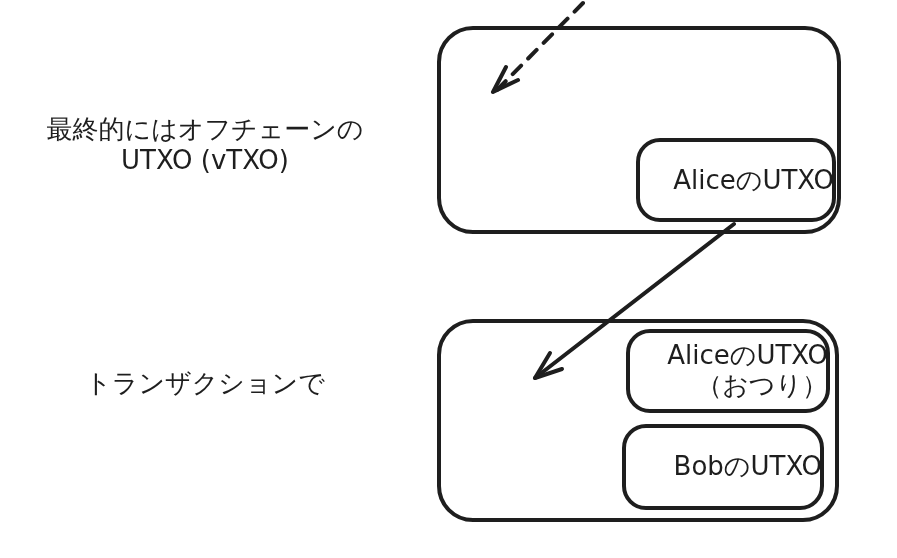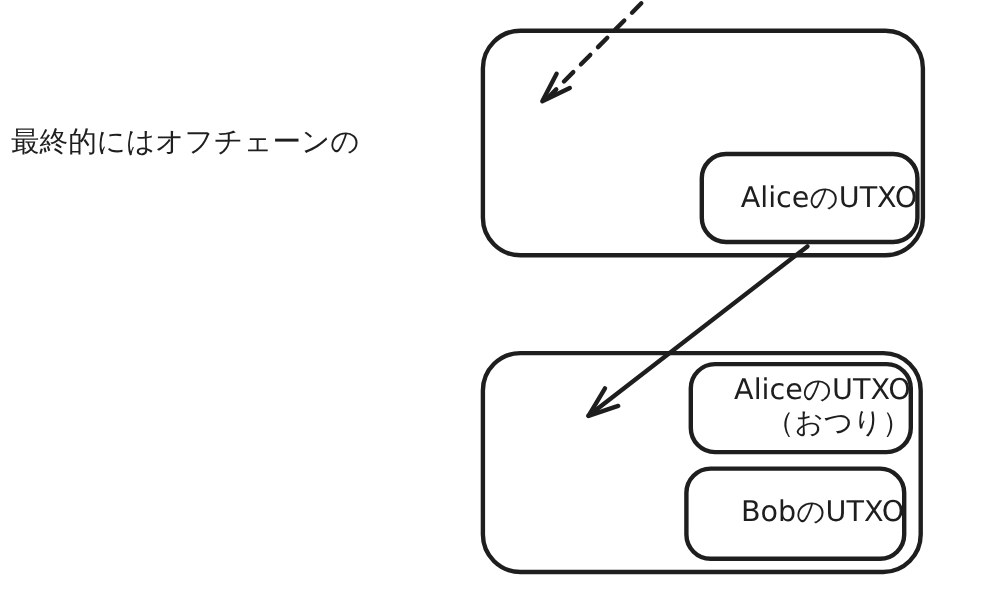--- a/index.html
+++ b/index.html
@@ -1,19 +1,19 @@
 <!DOCTYPE html>
 <html><head>
 <meta charset="utf-8">
 <style>
   html, body { margin: 0; padding: 0; background: #ffffff; }
   body { width: 897px; height: 558px; position: relative; overflow: hidden;
          font-family: "DejaVu Sans", "Liberation Sans", sans-serif; color: #1e1e1e; }
   svg.canvas { position: absolute; left: 0; top: 0; }
-  .lbl { position: absolute; font-size: 26px; line-height: 31px; white-space: nowrap; }
+  .lbl { position: absolute; text-align: center; font-size: 26px; line-height: 31px; white-space: nowrap; }
   .box-text { position: absolute; text-align: right; font-size: 26px; line-height: 30px; white-space: nowrap; }
 </style>
 </head>
 <body>
 
 <svg class="canvas" width="897" height="558" viewBox="0 0 897 558">
 
   <rect x="439" y="28" width="400" height="204" rx="34" ry="34" fill="none" stroke="#1e1e1e" stroke-width="4"></rect>
 
   <rect x="638" y="140" width="196" height="80" rx="22" ry="22" fill="none" stroke="#1e1e1e" stroke-width="4"></rect>
@@ -30,23 +30,25 @@
   </g>
 
   <g>
     <line x1="734" y1="224" x2="535" y2="378" stroke="#1e1e1e" stroke-width="4" stroke-linecap="round"></line>
     <polyline points="550,353 535,378 562,369" fill="none" stroke="#1e1e1e" stroke-width="4" stroke-linecap="round" stroke-linejoin="round"></polyline>
   </g>
 </svg>
 
 <div class="lbl" style="left:10px; top:114px; width:390px;">
   <div>最終的にはオフチェーンの</div>
+  <div>UTXO (vTXO)</div>
 </div>
 
 <div class="lbl" style="left:35px; top:368px; width:340px;">
+  <div>トランザクションで</div>
 </div>
 
 <div class="box-text" style="left:638px; top:165px; width:196px;">AliceのUTXO</div>
 
 <div class="box-text" style="left:628px; top:340px; width:200px;">
   <div>AliceのUTXO</div>
   <div>（おつり）</div>
 </div>
 
 <div class="box-text" style="left:624px; top:451px; width:198px;">BobのUTXO</div>

